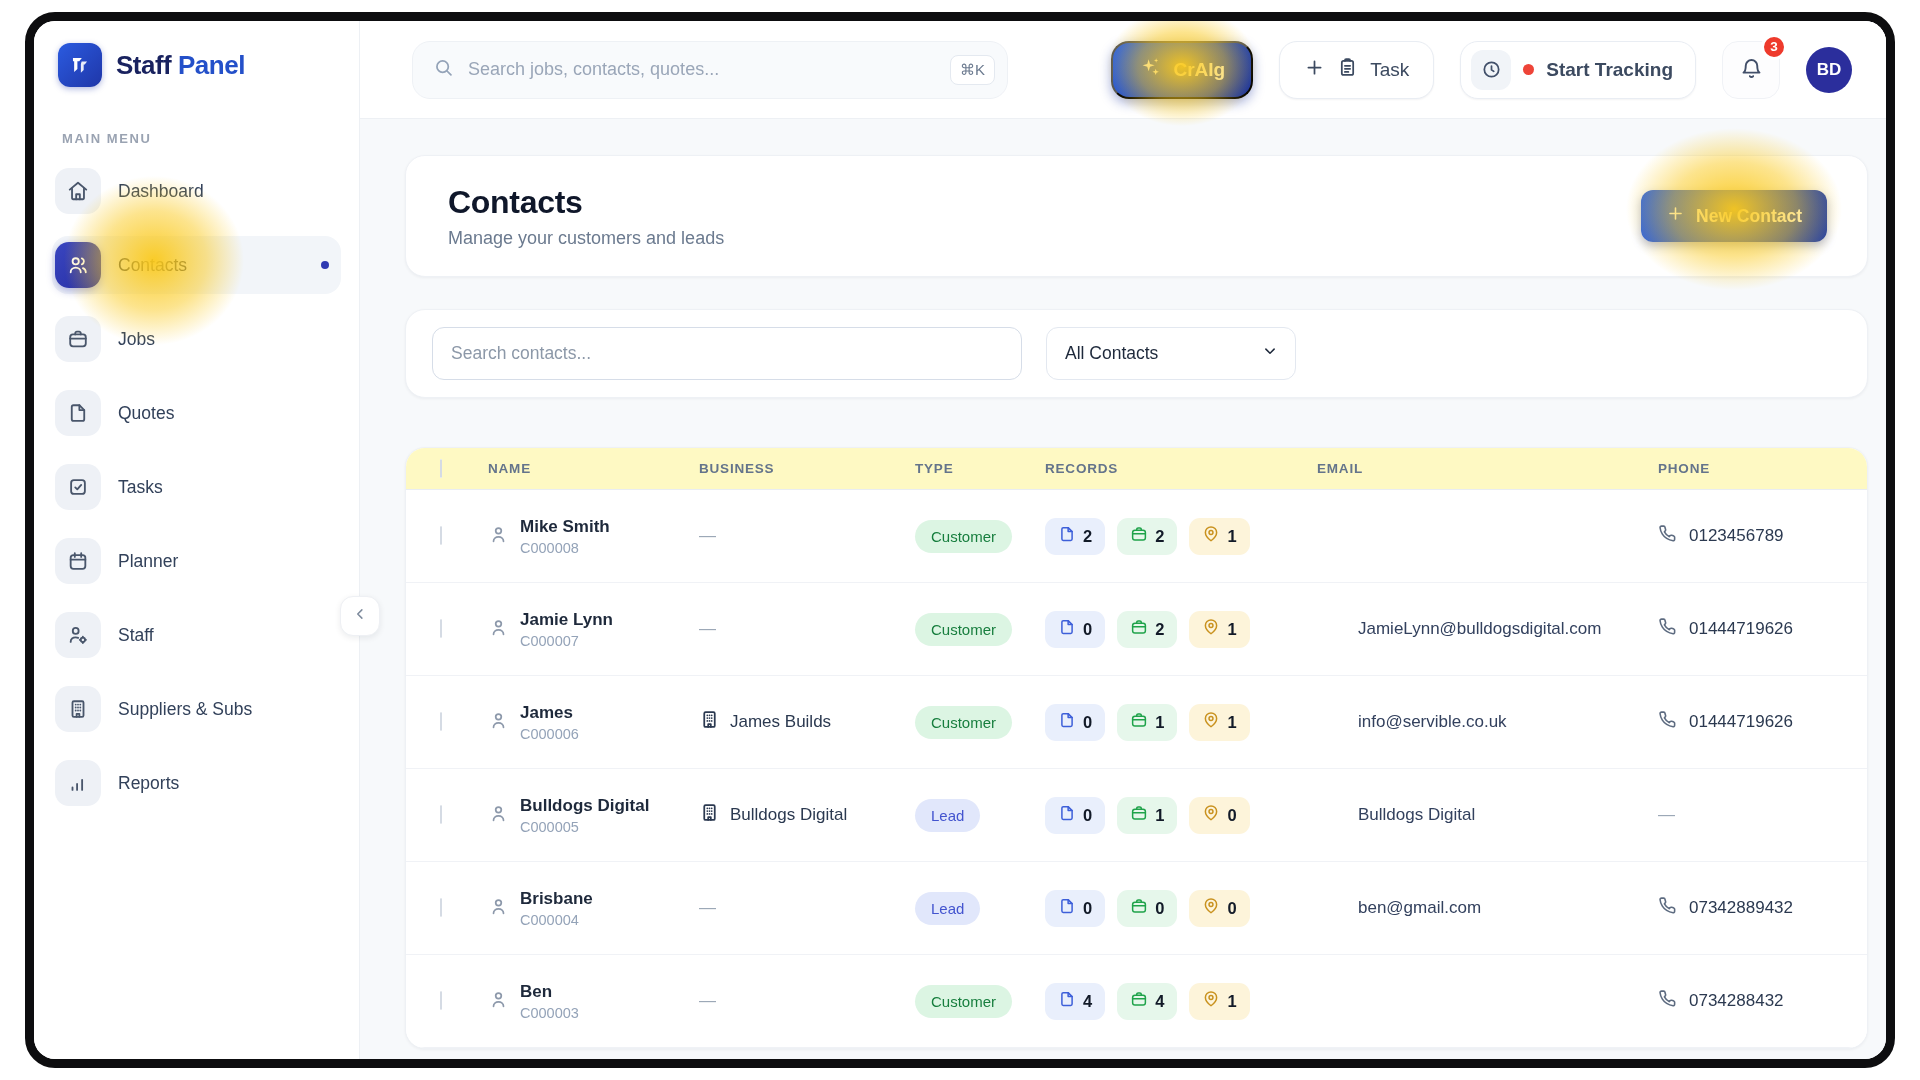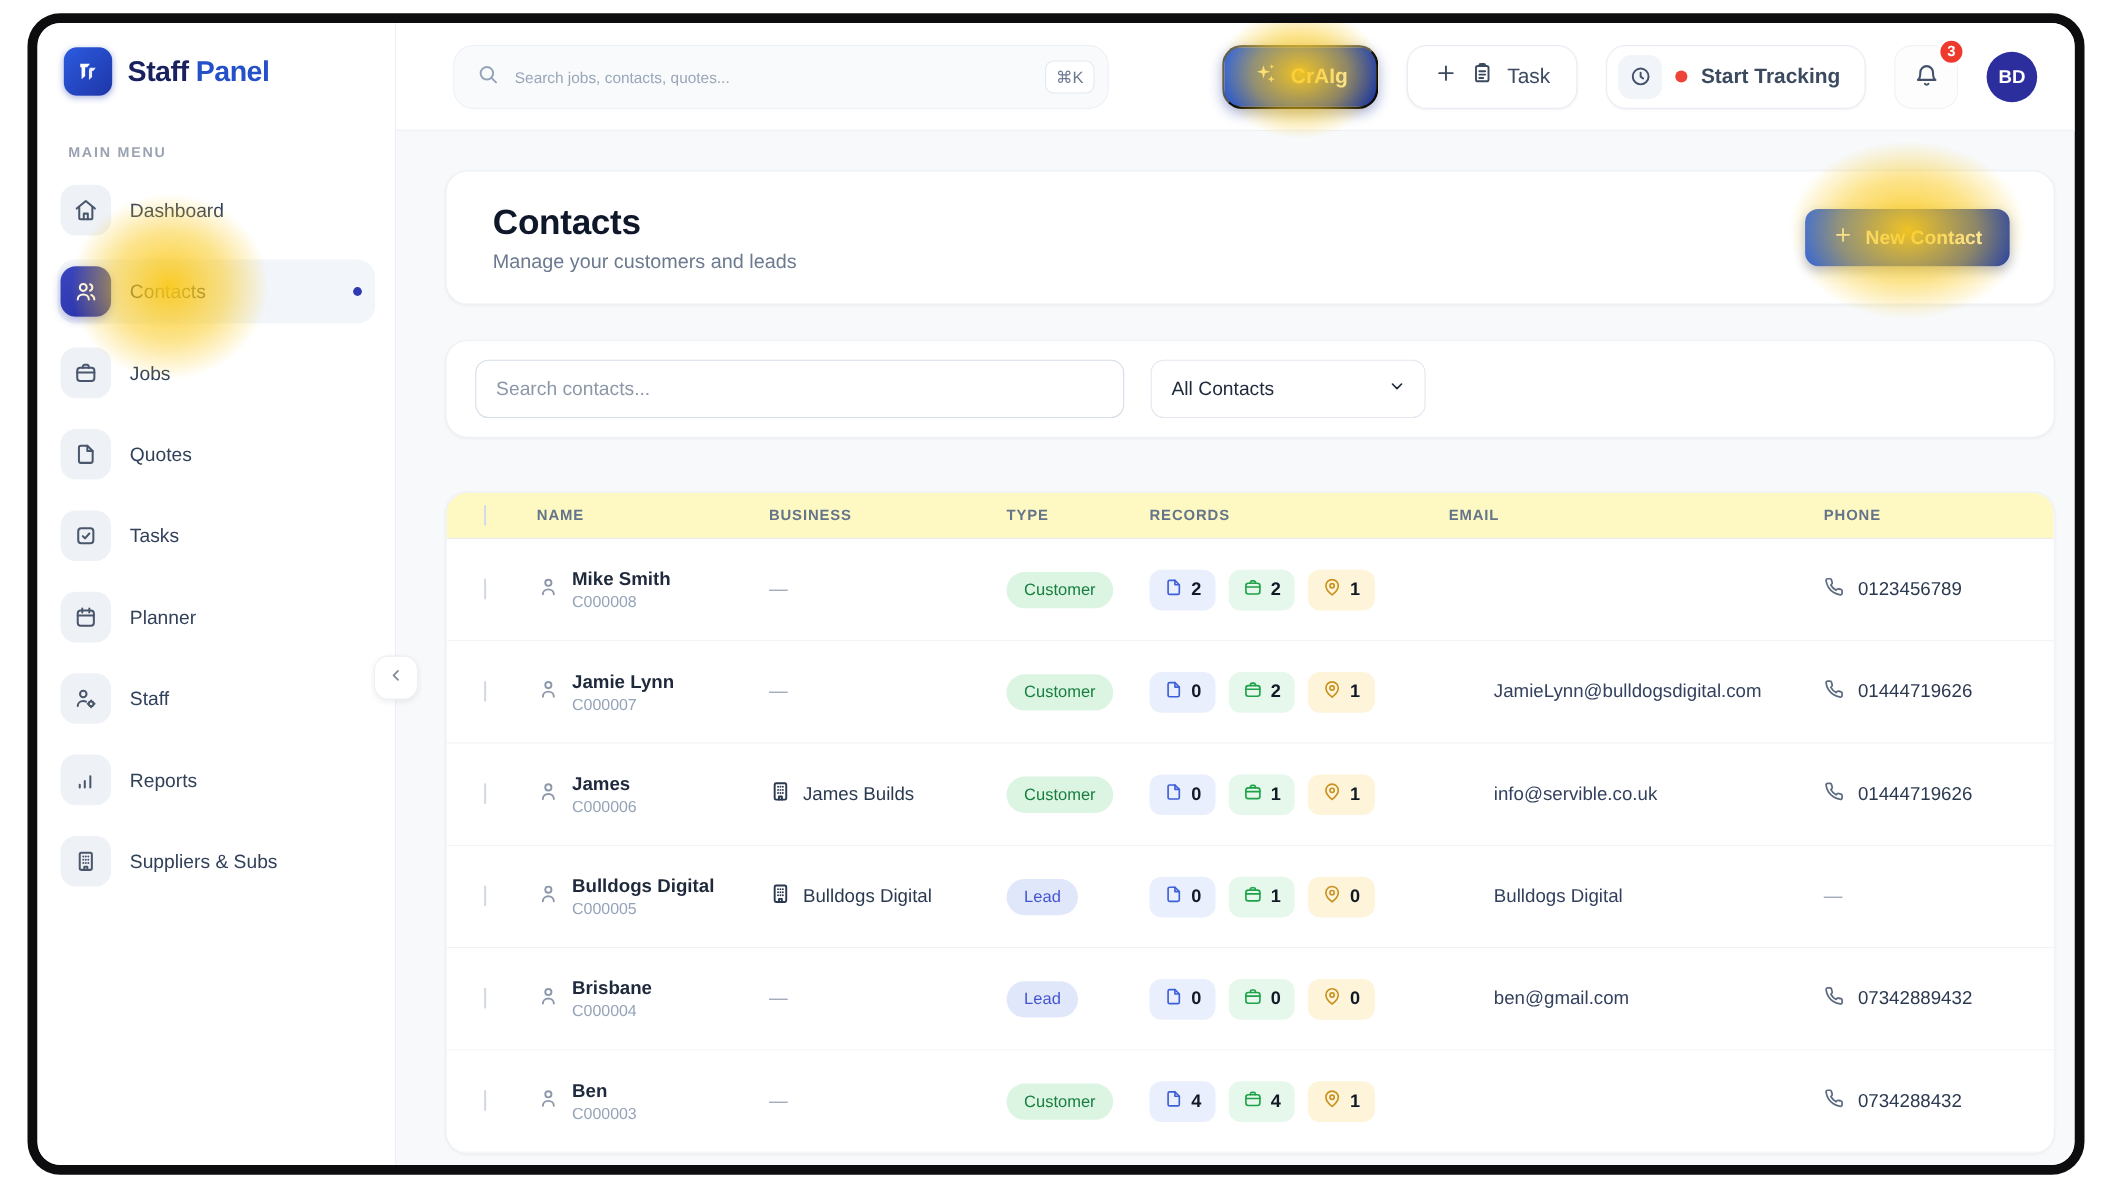--- a/index.html
+++ b/index.html
@@ -21,21 +21,21 @@
   .nav-item.active { background:#f2f5f9; }
   .nav-item.active .ico-box { background:linear-gradient(140deg,#3a46c0,#272fa5); color:#ffffff; box-shadow:0 3px 8px rgba(42,52,170,.35); }
   .nav-item.active .lbl { color:#26334d; }
   .item-dot { position:absolute; right:12px; width:8px; height:8px; border-radius:50%; background:#2f3ab2; }
   .collapse-btn { position:absolute; left:306px; top:575px; width:40px; height:40px; border-radius:13px; background:#ffffff; border:1px solid #eef0f4; box-shadow:0 2px 6px rgba(15,23,42,.08); display:flex; align-items:center; justify-content:center; color:#7d8a9c; z-index:20; cursor:pointer; }
 
   
   .main-col { flex:1; display:flex; flex-direction:column; min-width:0; background:#f7f9fb; }
   .topbar { position:relative; height:98px; flex:0 0 98px; background:#ffffff; border-bottom:1px solid #edf0f4; display:flex; align-items:center; padding:0 34px 0 52px; gap:26px; }
   .gsearch { display:flex; align-items:center; gap:14px; width:596px; height:58px; border-radius:18px; background:#f8fafc; border:1px solid #eef1f5; padding:0 12px 0 20px; color:#94a3b8; }
-  .gsearch input { flex:1; border:none; outline:none; background:transparent; font-size:14px; color:#334155; font-family:"Liberation Sans", sans-serif; }
+  .gsearch input { flex:1; border:none; outline:none; background:transparent; font-size:18px; color:#334155; font-family:"Liberation Sans", sans-serif; }
   .gsearch input::placeholder { color:#9aa6b8; }
   .kbd-chip { border:1px solid #e4e9f0; background:#ffffff; border-radius:8px; padding:5px 9px; font-size:15px; color:#6b7a8f; }
   .btn { display:flex; align-items:center; gap:12px; height:58px; border-radius:18px; cursor:pointer; }
   .btn-craig { position:relative; margin-left:auto; padding:0 26px; background:linear-gradient(135deg,#2a63e8,#17309c); color:#ffffff; font-size:19px; font-weight:bold; box-shadow:0 4px 12px rgba(26,51,160,.4); }
   .btn-task { padding:0 24px; background:#ffffff; border:1px solid #e9edf3; box-shadow:0 1px 2px rgba(15,23,42,.05); color:#3c4a60; font-size:19px; font-weight:500; }
   .btn-track { padding:0 22px 0 10px; background:#ffffff; border:1px solid #e9edf3; box-shadow:0 1px 2px rgba(15,23,42,.05); color:#3c4a60; font-size:19px; font-weight:bold;text-align:center; }
   .clock-box { width:40px; height:40px; border-radius:12px; background:#f1f4f8; display:flex; align-items:center; justify-content:center; color:#42506a; }
   .red-dot { width:11px; height:11px; border-radius:50%; background:#ee4438; }
   .bell-btn { position:relative; width:58px; height:58px; border-radius:16px; border:1px solid #f0f2f6; background:#fdfdfe; display:flex; align-items:center; justify-content:center; color:#43506a; cursor:pointer; }
   .badge { position:absolute; top:-8px; right:-8px; min-width:26px; height:26px; border-radius:13px; background:#ee3a2c; border:3px solid #ffffff; color:#ffffff; font-size:13.5px; font-weight:bold; display:flex; align-items:center; justify-content:center; }
@@ -172,34 +172,34 @@
               <path d="M4 19.5c0-3 2.4-5 5.5-5 1 0 1.9.2 2.7.6"></path>
               <circle cx="17.3" cy="17.3" r="2.4"></circle>
               <path d="M17.3 13.9v1M17.3 19.7v1M13.9 17.3h1M19.7 17.3h1"></path>
             </svg>
           </span>
       <span class="lbl">Staff</span>
     </div>
     <div class="nav-item">
       <span class="ico-box">
             <svg class="ic" width="22" height="22" viewBox="0 0 24 24">
-              <path d="M6 19.5v-2.6M11 19.5v-6.5M16.5 19.5V8.5"></path>
-            </svg>
-          </span>
-      <span class="lbl">Reports</span>
-    </div>
-    <div class="nav-item">
-      <span class="ico-box">
-            <svg class="ic" width="22" height="22" viewBox="0 0 24 24">
               <rect x="6" y="3.5" width="12" height="17" rx="1.5"></rect>
               <path d="M9.5 7.2h.01M12 7.2h.01M14.5 7.2h.01M9.5 10.4h.01M12 10.4h.01M14.5 10.4h.01M9.5 13.6h.01M12 13.6h.01M14.5 13.6h.01"></path>
               <path d="M10.5 20.5v-3.2h3v3.2"></path>
             </svg>
           </span>
       <span class="lbl">Suppliers &amp; Subs</span>
+    </div>
+    <div class="nav-item">
+      <span class="ico-box">
+            <svg class="ic" width="22" height="22" viewBox="0 0 24 24">
+              <path d="M6 19.5v-2.6M11 19.5v-6.5M16.5 19.5V8.5"></path>
+            </svg>
+          </span>
+      <span class="lbl">Reports</span>
     </div>
   </aside>
 
   <div class="collapse-btn">
     <span><svg class="ic" width="18" height="18" viewBox="0 0 24 24">
             <path d="m14.5 6.5-5.5 5.5 5.5 5.5"></path>
           </svg></span>
   </div>
 
   <div class="main-col">

